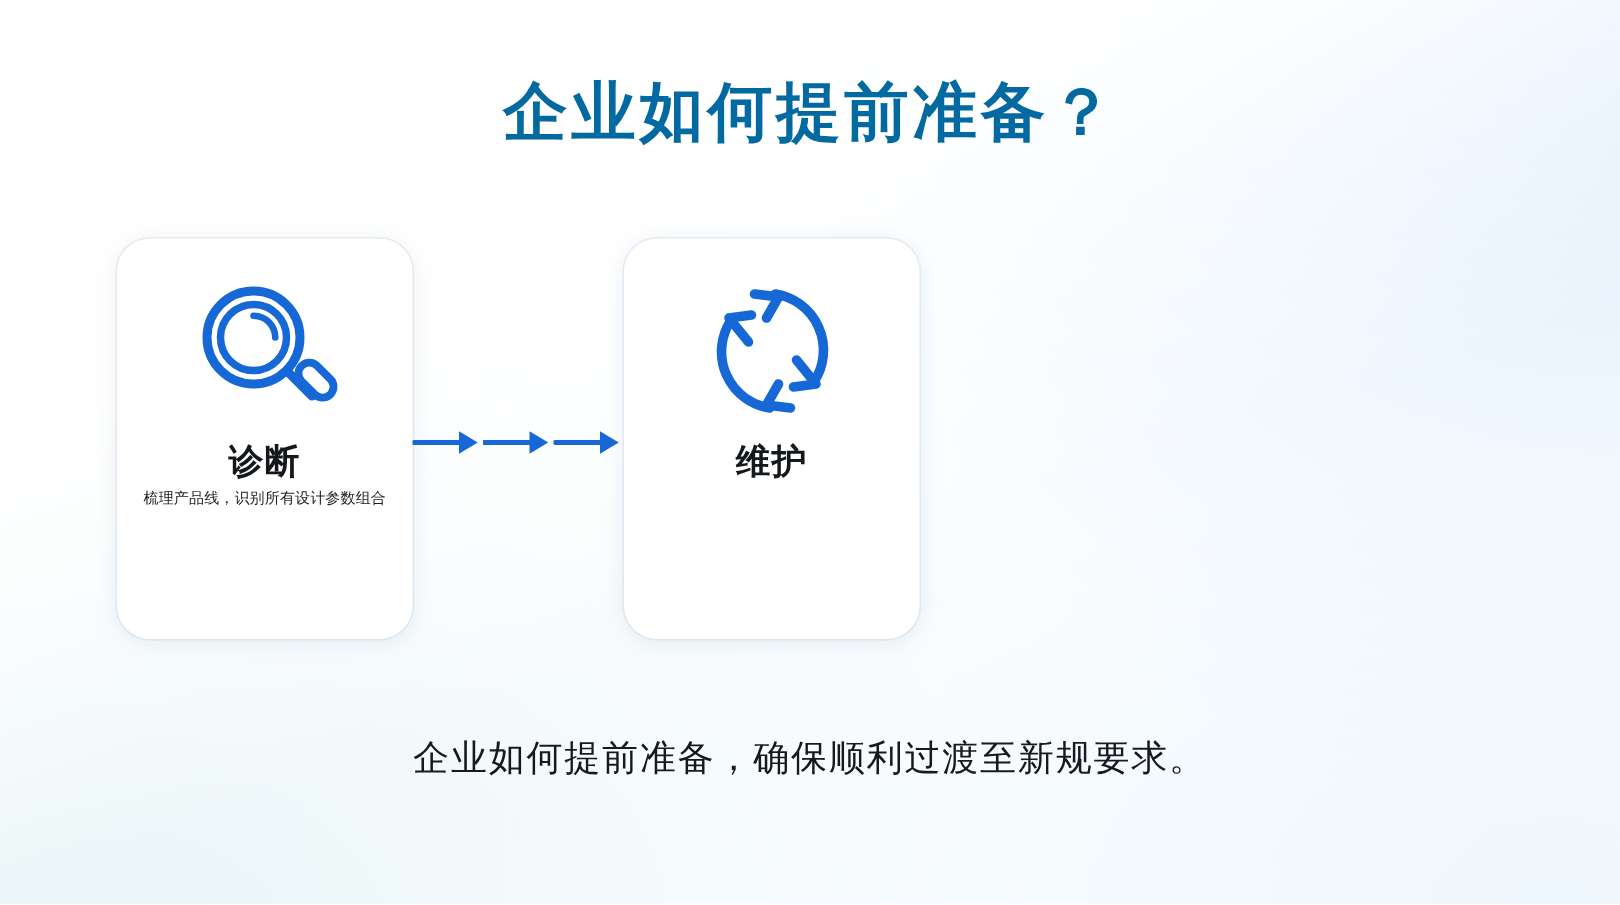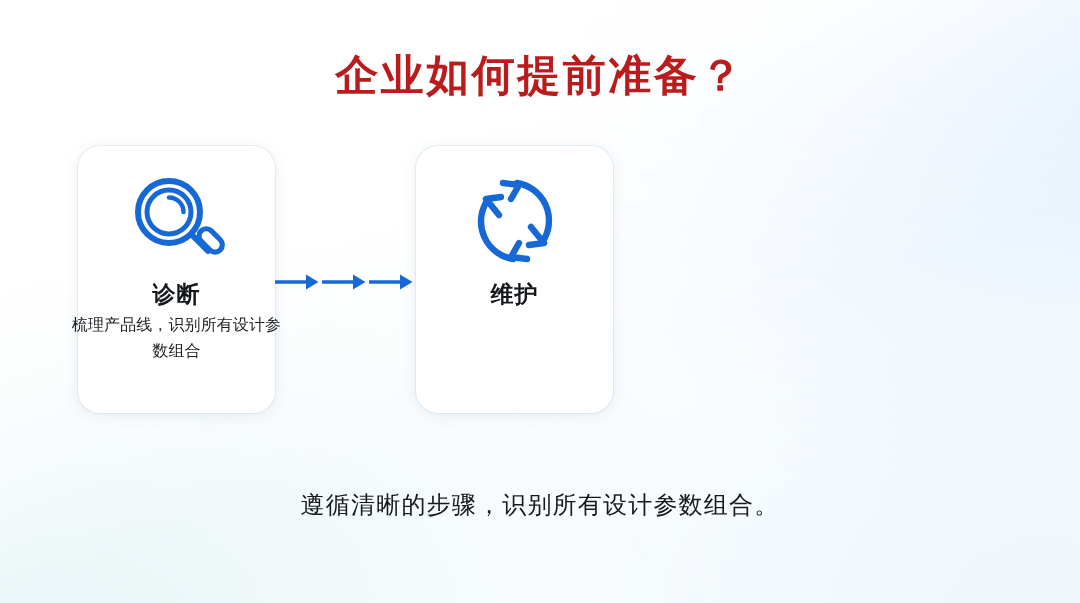--- a/index.html
+++ b/index.html
@@ -60,28 +60,28 @@
   
   #page-title {
     position: absolute;
     top: 52px;
     left: 0;
     width: 1080px;
     text-align: center;
     font-size: 43px;
     font-weight: 700;
     letter-spacing: 2.5px;
-    color: #b91c1c;
+    color: #0369a1;
     line-height: 1.1;
   }
 
   
   #cards-row {
     position: absolute;
-    top: 146px;
+    top: 159px;
     left: 78px;
     width: 928px;
     height: 267px;
     display: flex;
     align-items: flex-start;
   }
 
   .step-card {
     position: relative;
     width: 197px;
@@ -113,21 +113,21 @@
     font-weight: 700;
     color: #14171b;
     letter-spacing: 1px;
     line-height: 1.15;
     text-align: center;
   }
 
   .card-desc {
     margin-top: 5px;
     width: 215px;
-    font-size: 16px;
+    font-size: 10px;
     line-height: 1.62;
     color: #1c1f24;
     text-align: center;
     letter-spacing: 0.1px;
     word-break: break-all;
   }
 
   
   .arrow-gap {
     flex: 0 0 47px;
@@ -216,15 +216,15 @@
           <path d="M36 10 L52 12 L44 26" stroke="#1668d6" stroke-width="6.4" stroke-linecap="round" stroke-linejoin="round" fill="none"></path>
 
           <path d="M60 86 L44 84 L52 70" stroke="#1668d6" stroke-width="6.4" stroke-linecap="round" stroke-linejoin="round" fill="none"></path>
         </svg>
       </div>
       <div class="card-title">维护</div>
     </div>
 
   </div>
 
-  <div id="footer-note">遵循清晰的步骤，识别所有设计参数组合。</div>
+  <div id="footer-note">企业如何提前准备，确保顺利过渡至新规要求。</div>
 
 </div>
 
 </body></html>

